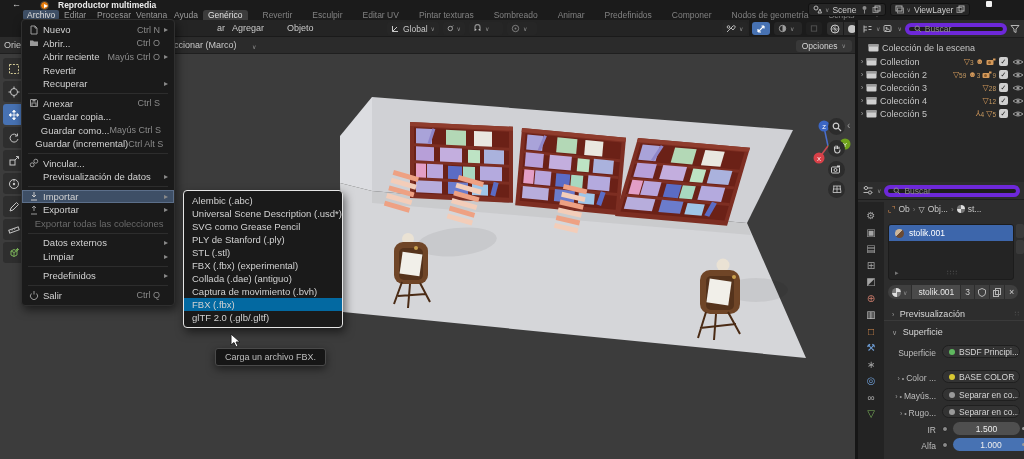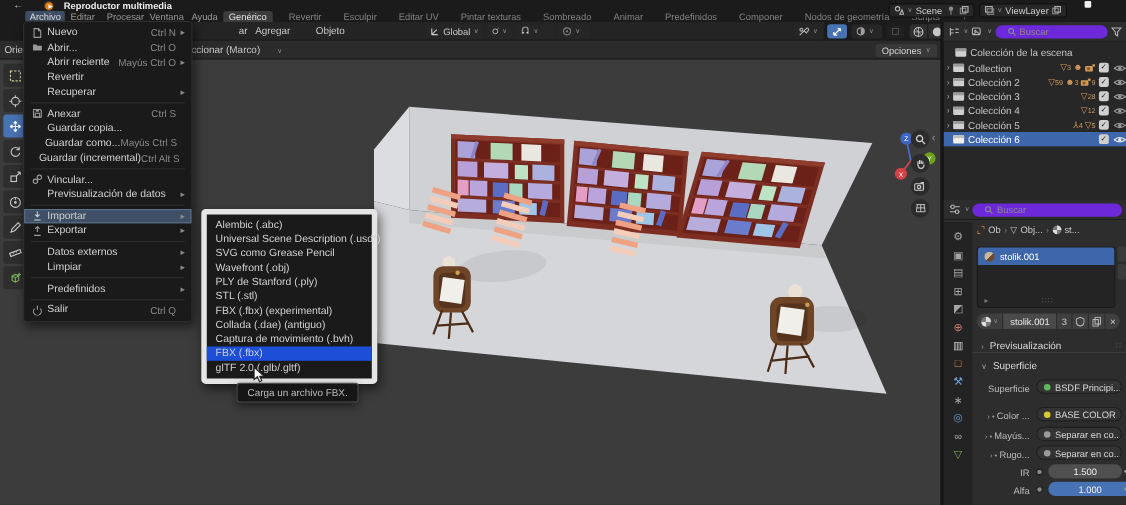--- a/index.html
+++ b/index.html
@@ -66,36 +66,36 @@
     border-radius:4px; padding:3px 0; z-index:50; box-shadow:2px 4px 10px rgba(0,0,0,.55); }
   .menu-item { display:flex; align-items:center; height:13.5px; padding:0 6px 0 7px; }
   .menu-item.highlighted { background:#3e4f66; outline:1px solid #5c6f8a; outline-offset:-1px; }
   .mi-icon { width:14px; display:flex; align-items:center; }
   .mi-label { flex:1; font-size:9.5px; color:#d2d2d2; white-space:nowrap; }
   .menu-item.disabled .mi-label { color:#6a6a6a; }
   .mi-short { font-size:9px; color:#8a8a8a; margin-right:2px; white-space:nowrap; }
   .mi-arrow { font-size:8px; color:#8a8a8a; width:6px; text-align:right; }
   .menu-sep { height:1px; background:#2d2d2d; margin:2.5px 6px; }
 
-  #import-menu { left:183px; top:190px; width:160px; background:#1a1a1a; border:5px solid #e5e5e5;
+  #import-menu { left:183px; top:190px; width:160px; background:#1a1a1a; border:1px solid #e5e5e5;
     border-radius:4px; padding:3px 0; z-index:51; box-shadow:2px 4px 10px rgba(0,0,0,.55); }
   .sub-item { height:13px; display:flex; align-items:center; padding:0 8px; }
   .sub-item .si-label { font-size:9.5px; color:#d2d2d2; white-space:nowrap; }
-  .sub-item.highlighted { background:#1d4ed8; }
+  .sub-item.highlighted { background:#0369a1; }
 
   #tooltip { left:215px; top:348px; background:#161616; border:1px solid #4a4a4a; border-radius:3px;
     padding:3px 9px; font-size:9px; color:#bdbdbd; z-index:60; white-space:nowrap; box-shadow:0 3px 8px rgba(0,0,0,.5); }
   #cursor { left:230px; top:333px; z-index:70; }
 
   
   #right-divider { left:855px; top:20px; width:3px; height:439px; background:#161616; z-index:5; }
   #outliner { left:858px; top:20px; width:166px; height:162px; background:#272727; z-index:5; }
   .panel-hdr { position:absolute; left:0; top:0; width:166px; height:18px; background:#2d2d2d;
     border-bottom:1px solid #1e1e1e; display:flex; align-items:center; gap:3px; padding:0 4px; }
-  .search-box { flex:1; height:12px; background:#1e1e1e; border:6px solid #6d28d9; border-radius:6px;
+  .search-box { flex:1; height:12px; background:#1e1e1e; border:4px solid #6d28d9; border-radius:6px;
     display:flex; align-items:center; gap:3px; padding:0 5px; }
   .search-box span { font-size:8.5px; color:#8a8a8a; }
   .ol-row { position:absolute; left:0; width:166px; height:13px; display:flex; align-items:center; font-size:9px; color:#c5c5c5; }
   .ol-row.selected { background:#3d66ab; color:#fff; }
   .ol-chev { width:8px; text-align:center; color:#9a9a9a; font-size:8px; }
   .ol-name { white-space:nowrap; margin-left:3px; flex:1; }
   .ol-badges { display:flex; align-items:flex-end; gap:2px; margin-right:3px; }
   .badge { display:flex; align-items:flex-end; }
   .badge .g { font-style:normal; font-size:8px; color:#d59a5b; line-height:9px; }
   .badge em { font-style:normal; font-size:6.5px; color:#c69a62; }
@@ -647,33 +647,20 @@
             <em>5</em>
           </span>
       </span>
       <span class="ol-check">✓</span>
       <svg width="12" height="8" viewBox="0 0 12 8">
           <path d="M1 4 Q6 0 11 4 Q6 8 1 4 Z" fill="none" stroke="#9a9a9a"></path>
           <circle cx="6" cy="4" r="1.6" fill="#9a9a9a"></circle>
         </svg>
     </div>
 
-    <div class="ol-row selected" style="top:100px">
-      <span class="ol-chev"></span>
-      <svg width="11" height="9" viewBox="0 0 11 9">
-          <rect x="0.5" y="1" width="10" height="7.5" rx="1" fill="#f0f0f0"></rect>
-          <rect x="0.5" y="1" width="10" height="2.6" fill="#bdbdbd"></rect>
-        </svg>
-      <span class="ol-name">Colección 6</span>
-      <span class="ol-check">✓</span>
-      <svg width="12" height="8" viewBox="0 0 12 8">
-          <path d="M1 4 Q6 0 11 4 Q6 8 1 4 Z" fill="none" stroke="#e8e8e8"></path>
-          <circle cx="6" cy="4" r="1.6" fill="#e8e8e8"></circle>
-        </svg>
-    </div>
   </div>
 
   <div class="abs" id="properties">
     <div class="panel-hdr" style="width:166px">
       <svg width="12" height="11" viewBox="0 0 12 11">
           <path d="M1.5 3 H10.5 M1.5 7.5 H10.5" stroke="#b5b5b5"></path>
           <circle cx="4" cy="3" r="1.6" fill="#2d2d2d" stroke="#b5b5b5"></circle>
           <circle cx="8" cy="7.5" r="1.6" fill="#2d2d2d" stroke="#b5b5b5"></circle>
         </svg>
       <span class="caret">∨</span>
@@ -906,20 +893,26 @@
     <div class="menu-item">
       <span class="mi-icon">
           <svg width="10" height="10" viewBox="0 0 10 10">
             <path d="M5 6 V1 M3 3 L5 1 L7 3 M2 9 H8" fill="none" stroke="#9a9a9a"></path>
           </svg>
         </span>
       <span class="mi-label">Exportar</span>
         <span class="mi-short"></span>
         <span class="mi-arrow">▸</span>
     </div>
+    <div class="menu-item disabled">
+      <span class="mi-icon"></span>
+        <span class="mi-label">Exportar todas las colecciones</span>
+        <span class="mi-short"></span>
+        <span class="mi-arrow"></span>
+    </div>
     <div class="menu-sep"></div>
     <div class="menu-item">
       <span class="mi-icon"></span>
         <span class="mi-label">Datos externos</span>
         <span class="mi-short"></span>
         <span class="mi-arrow">▸</span>
     </div>
     <div class="menu-item">
       <span class="mi-icon"></span>
         <span class="mi-label">Limpiar</span>
@@ -954,23 +947,20 @@
       </div>
 
       <div class="sub-item">
         <span class="si-label">Universal Scene Description (.usd*)</span>
       </div>
 
       <div class="sub-item">
         <span class="si-label">SVG como Grease Pencil</span>
       </div>
 
-      <div class="sub-item">
-        <span class="si-label">Wavefront (.obj)</span>
-      </div>
 
       <div class="sub-item">
         <span class="si-label">PLY de Stanford (.ply)</span>
       </div>
 
       <div class="sub-item">
         <span class="si-label">STL (.stl)</span>
       </div>
 
       <div class="sub-item">

